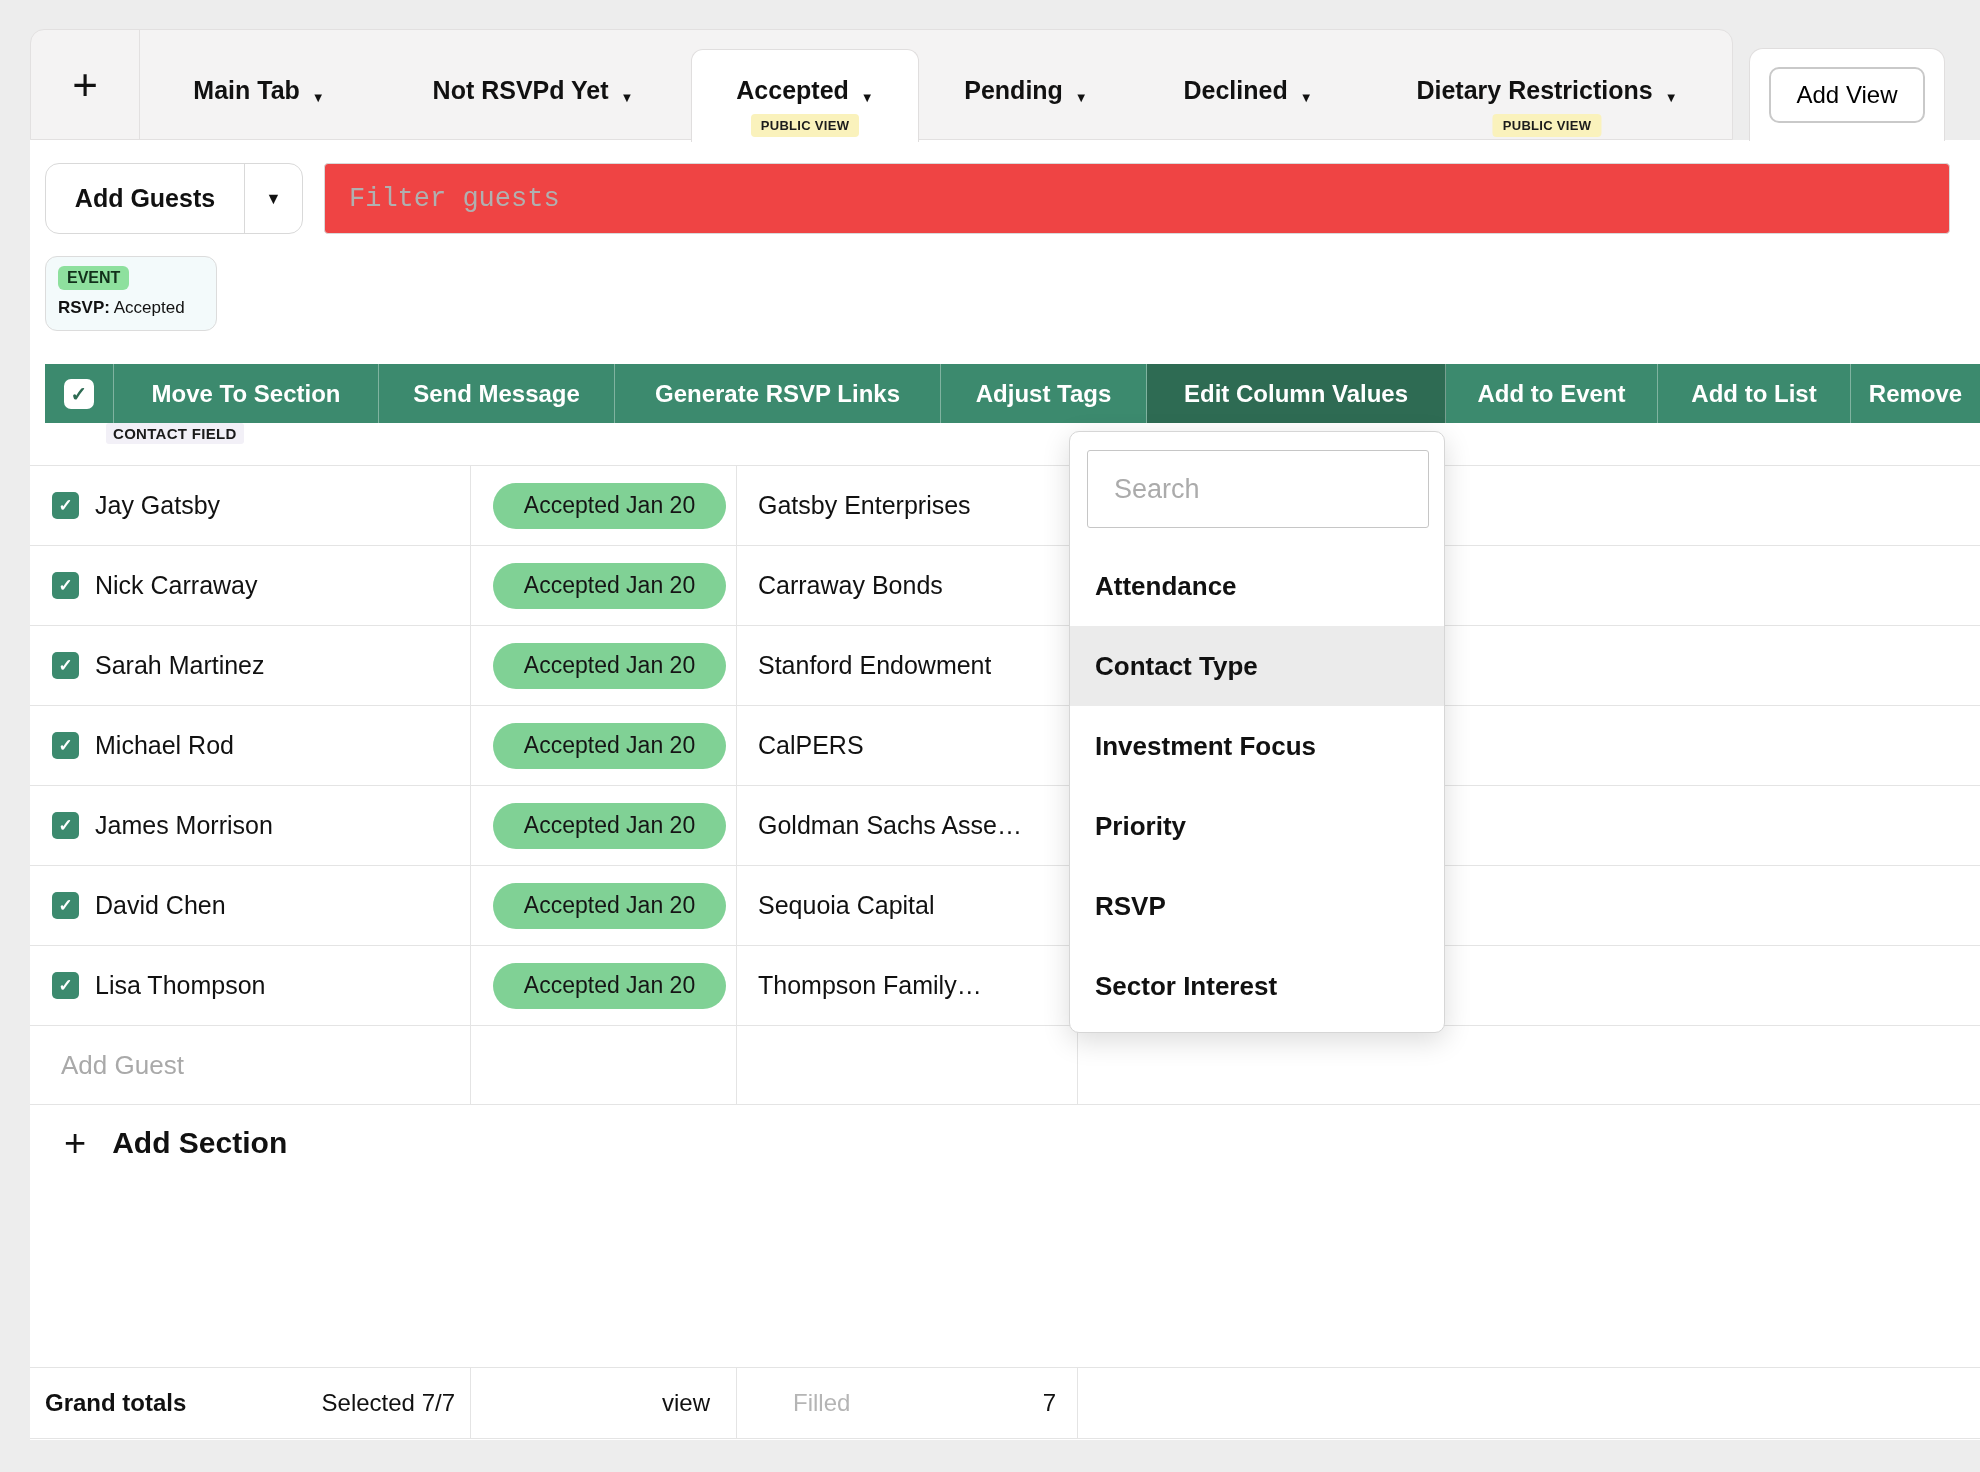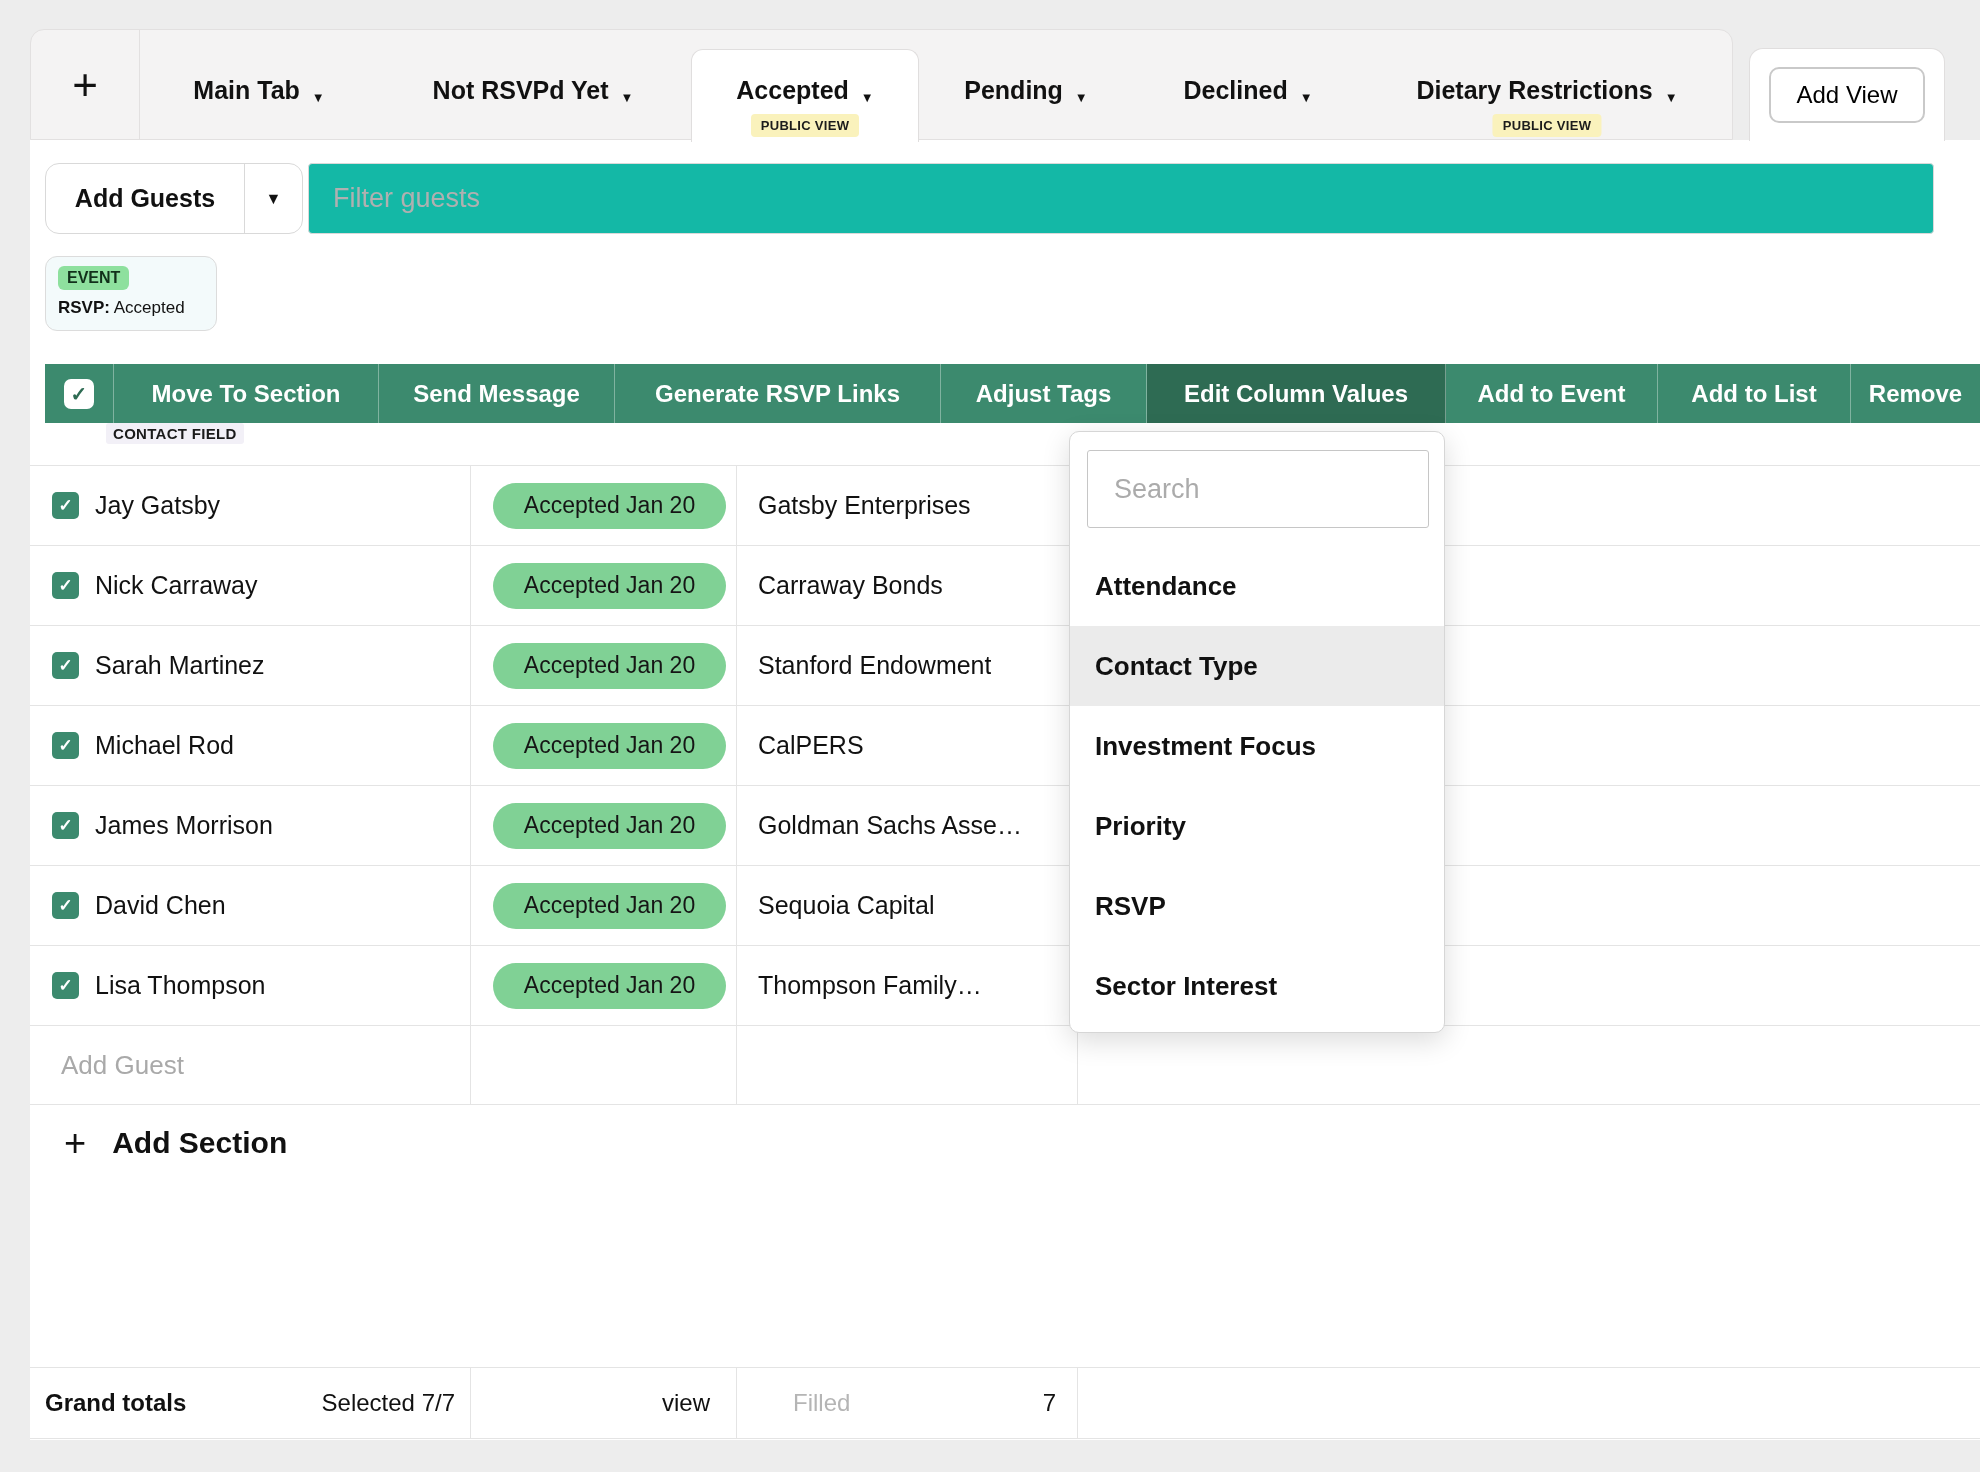--- a/index.html
+++ b/index.html
@@ -30,23 +30,23 @@
 
   
   .panel { position:absolute; left:30px; top:140px; width:1950px; height:1300px; background:#fff; z-index:1; }
 
   
   .add-guests { position:absolute; left:45px; top:163px; width:258px; height:71px;
     background:#fff; border:1px solid #d9d9d9; border-radius:14px; display:flex; z-index:4; cursor:pointer; }
   .ag-main { flex:1; display:flex; align-items:center; justify-content:center;
     font-size:25px; font-weight:bold; border-right:1px solid #d9d9d9; }
   .ag-caret { width:57px; display:flex; align-items:center; justify-content:center; font-size:16px; }
-  .filter-input { position:absolute; left:308px; top:163px; width:1626px; height:71px;
-    background:#14b8a6; border:1px solid #d9d9d9; border-radius:4px; font-size:27px;
-    padding:0 24px; color:#333; z-index:4; font-family:Liberation Sans, sans-serif; }
+  .filter-input { position:absolute; left:324px; top:163px; width:1626px; height:71px;
+    background:#ef4444; border:1px solid #d9d9d9; border-radius:4px; font-size:27px;
+    padding:0 24px; color:#333; z-index:4; font-family:Liberation Mono, monospace; }
   .filter-input::placeholder { color:#b0b0b0; }
 
   
   .chip { position:absolute; left:45px; top:256px; width:172px; height:75px;
     background:#f3fafb; border:1px solid #dcdcdc; border-radius:12px; padding:9px 12px; z-index:4; }
   .chip-badge { display:inline-block; background:#8ee09e; color:#11301a; font-size:16px;
     font-weight:bold; padding:3px 9px; border-radius:6px; }
   .chip-line { margin-top:8px; font-size:17px; color:#111; white-space:nowrap; }
   .chip-field { font-weight:bold; }
 

